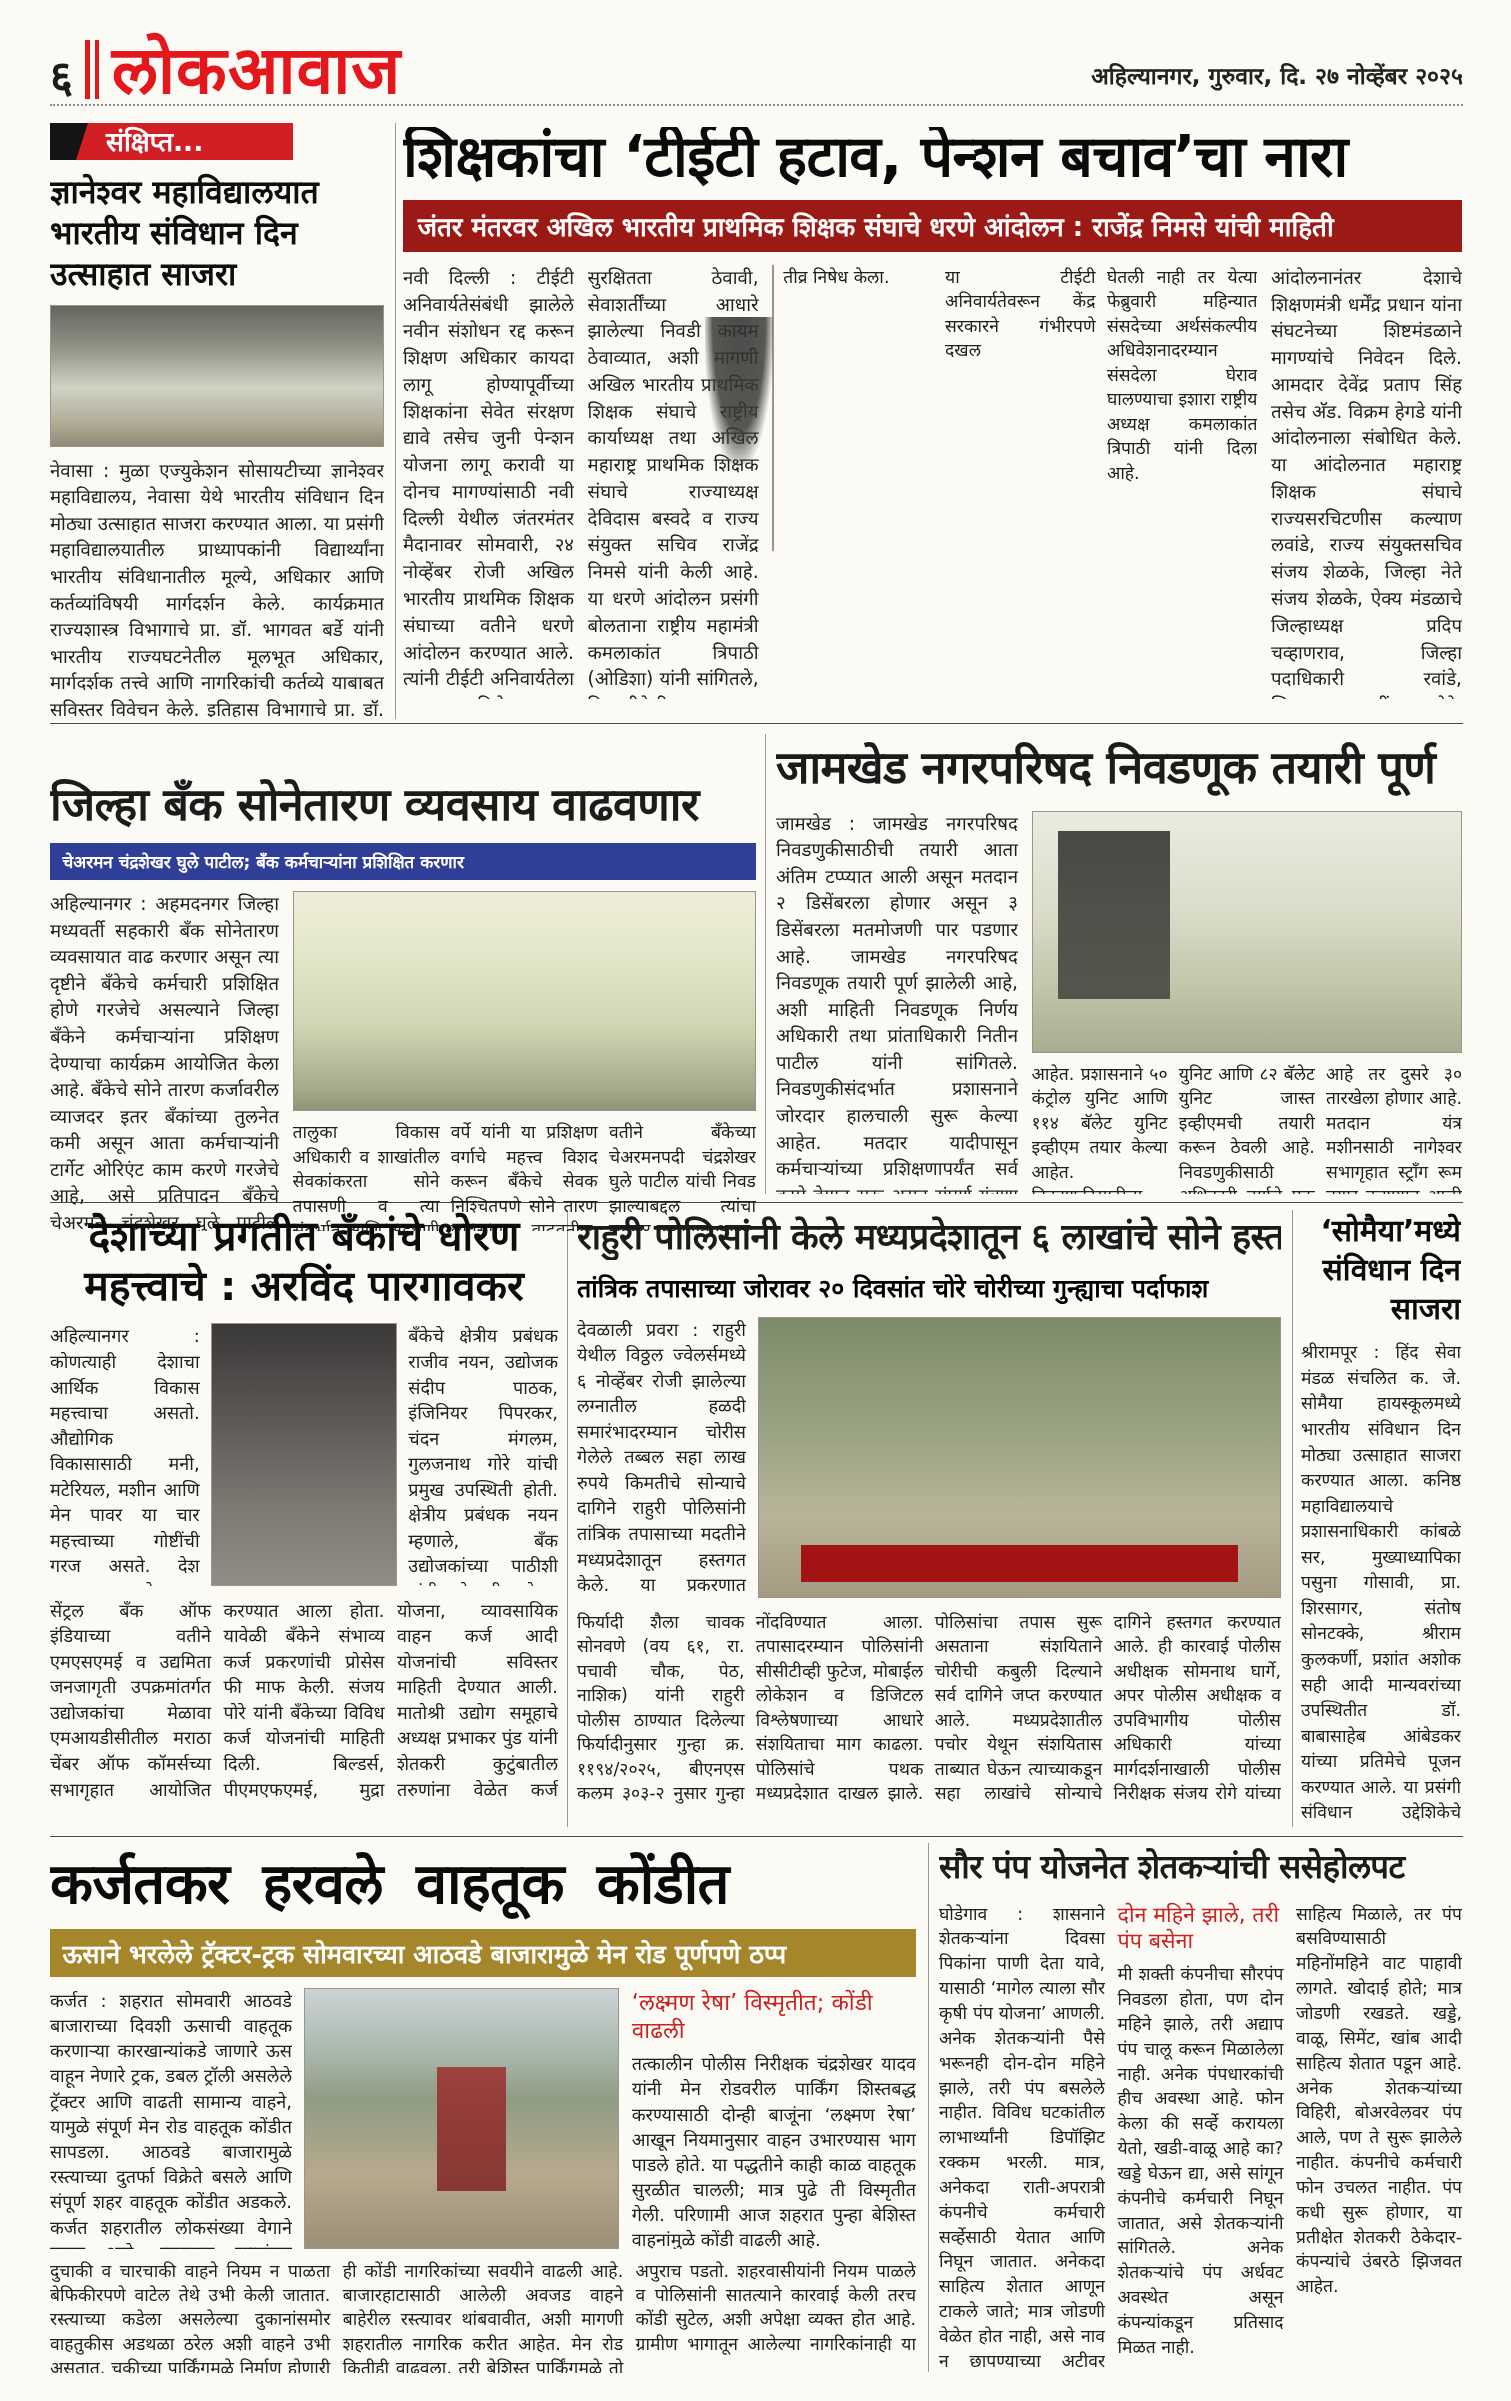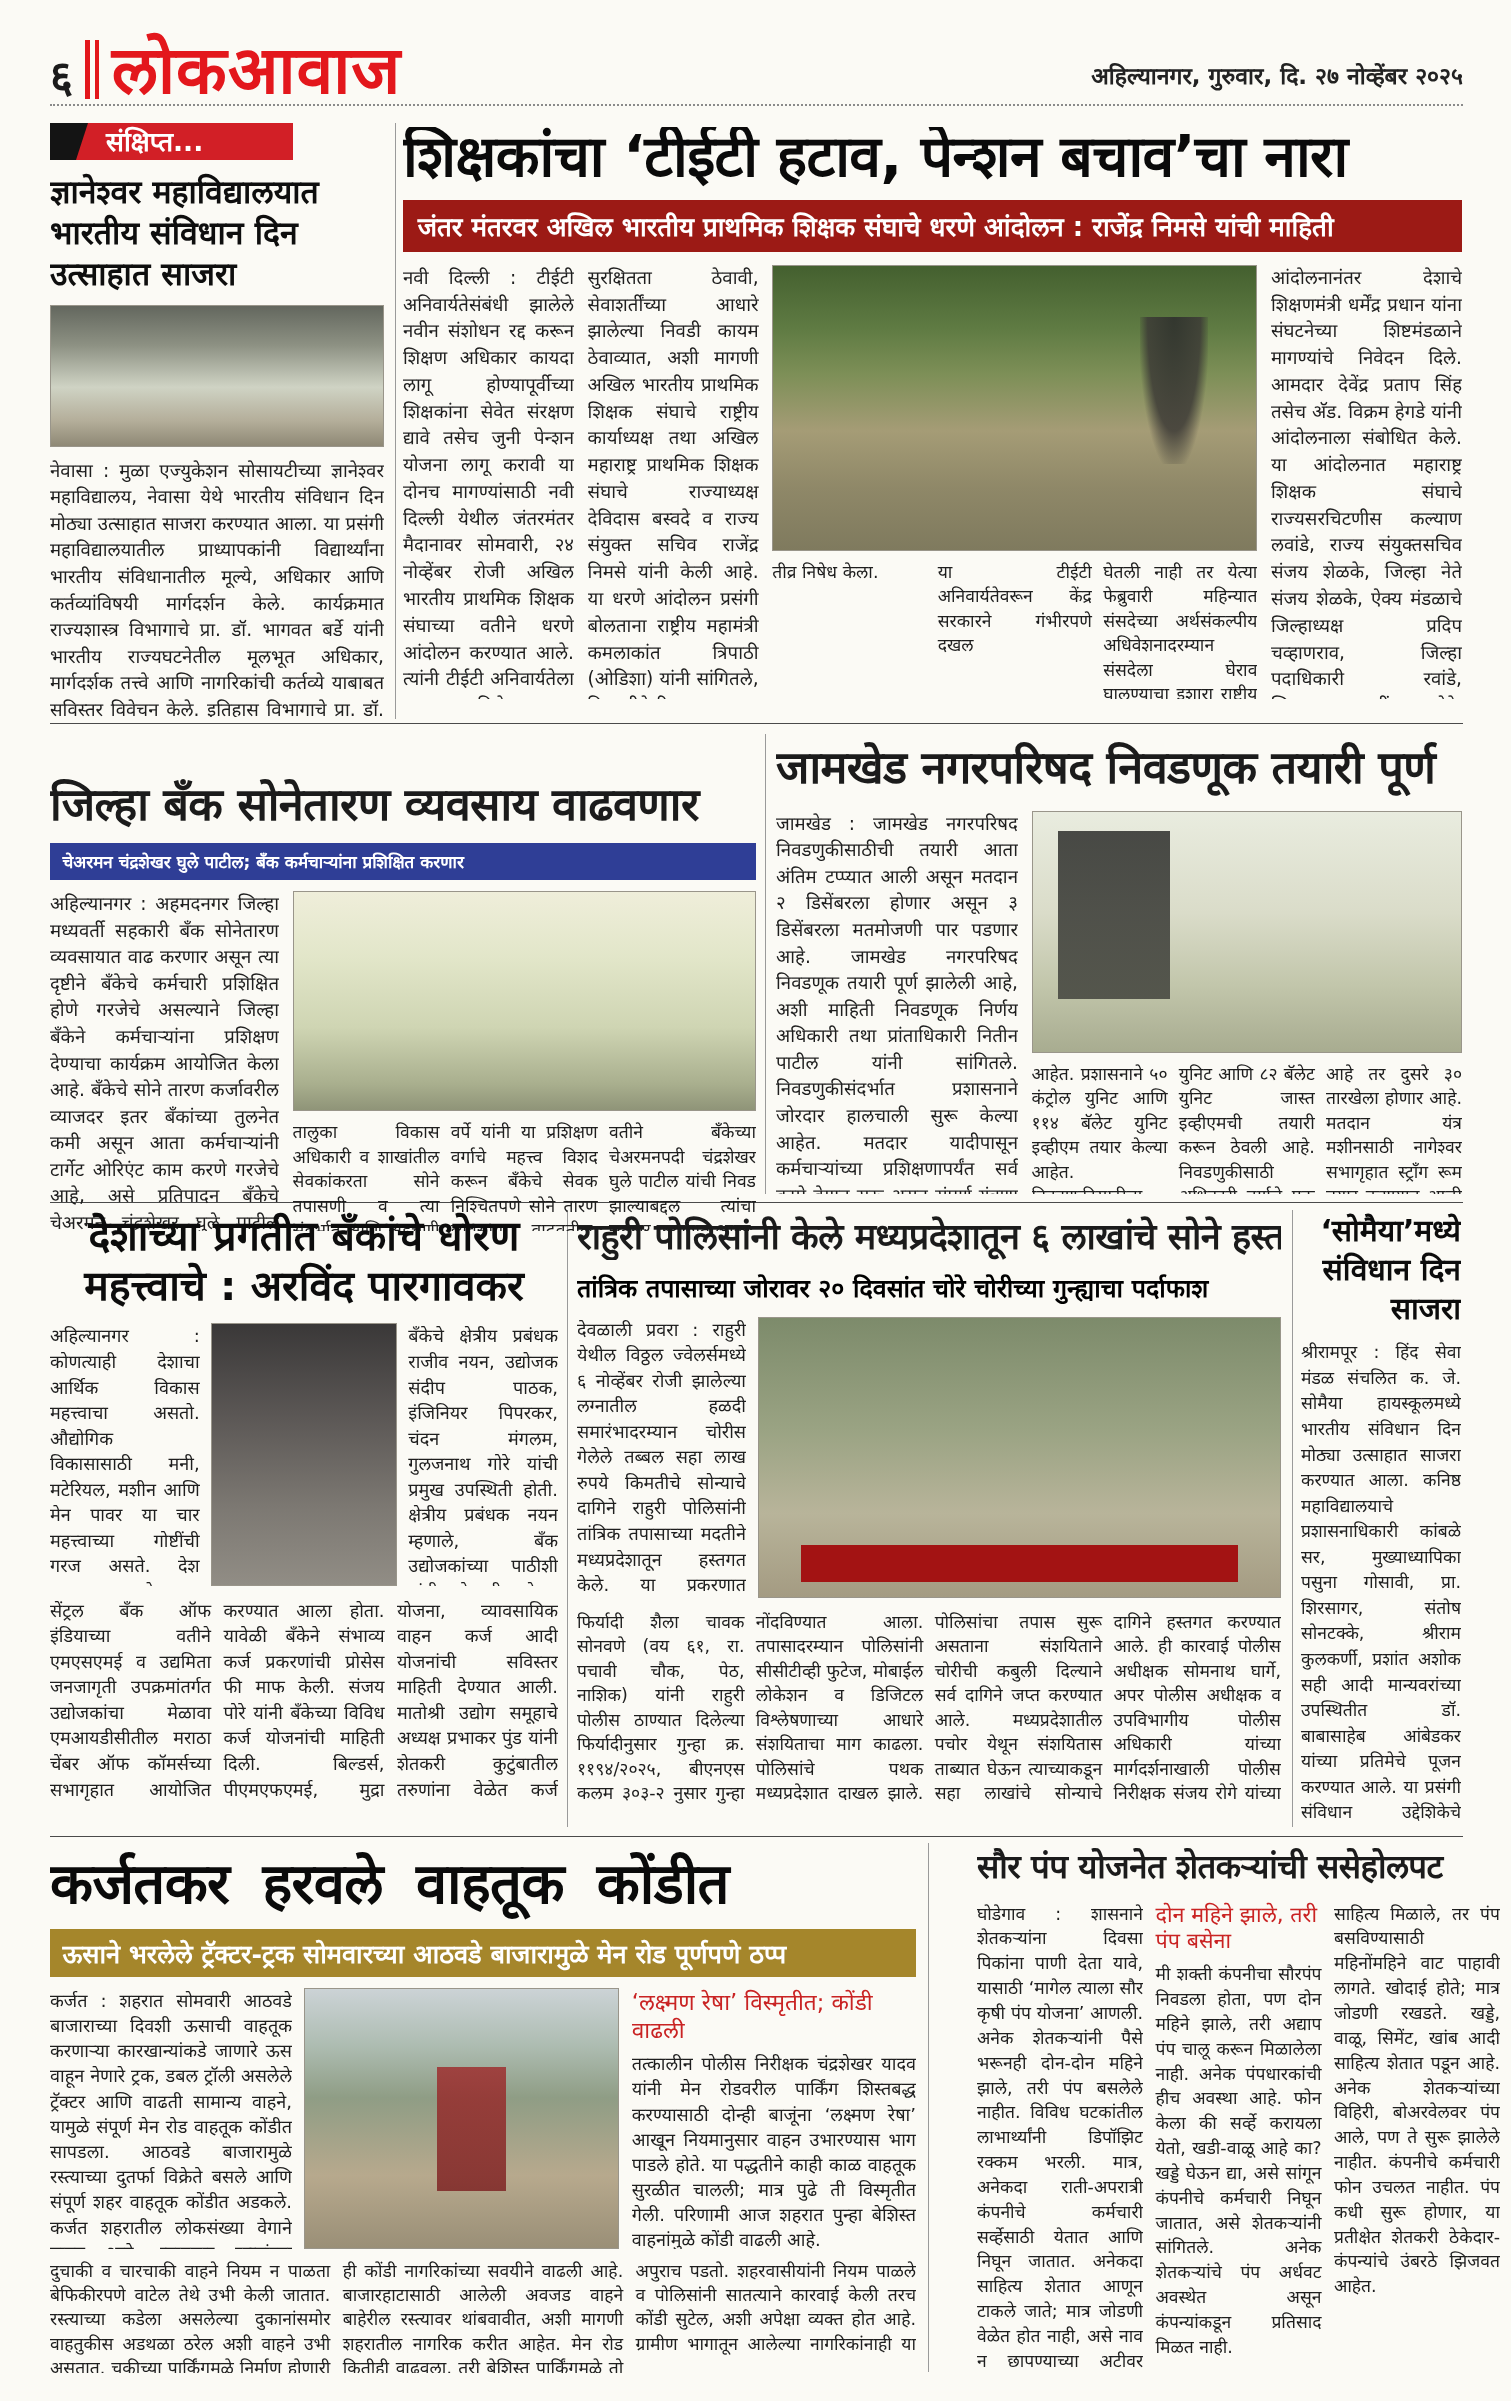--- a/index.html
+++ b/index.html
@@ -45,21 +45,21 @@
   .brief-body {margin-top:10.2px; font-size:18.6px; line-height:1.43; height:291px; overflow:hidden;}
 
   
   .lead {position:absolute; left:403px; top:127px; width:1059px; height:591px; overflow:hidden;}
   .lead-headline {font-size:57px; font-weight:bold; line-height:1.05; letter-spacing:-0.6px;
                   white-space:nowrap; overflow:hidden; color:#0a0a0a;}
   .lead-bar {margin-top:13.6px; background:#9c1a15; color:#fff; font-size:26px; font-weight:bold;
              padding:8px 14.7px; white-space:nowrap; overflow:hidden;}
   .lead-content {display:flex; gap:13.6px; margin-top:12.4px; height:434px;}
   .lead-col {width:171px; font-size:18.6px; line-height:1.44; overflow:hidden;}
-  .lead-mid {flex:1; display:flex; flex-direction:column; gap:9px; min-width:0;}
+  .lead-mid {flex:1; display:flex; flex-direction:row; gap:9px; min-width:0;}
   .lead-photo {height:286px; background:
       linear-gradient(180deg,#44602f 0%,#5f7b43 22%,#7d8f57 38%,#a59c76 58%,#8f8868 78%,#7f7a5e 100%);
       position:relative;}
   .lead-photo::after {content:""; position:absolute; right:10%; top:18%; width:68px; height:147px;
       background:radial-gradient(ellipse at top,#2c2c2c 0%,#3c3a36 55%,transparent 75%); opacity:.85;}
   .lead-right {width:191px; font-size:18.6px; line-height:1.44; overflow:hidden;}
 
   
   .bank {position:absolute; left:50px; top:772px; width:706px; height:459px; overflow:hidden;}
   .bank-headline {font-size:45px; font-weight:bold; letter-spacing:-0.6px; white-space:nowrap; overflow:hidden;}
@@ -121,21 +121,21 @@
       linear-gradient(180deg,#ccd3d6 0%,#adbcb1 22%,#8f9d85 42%,#b7a98d 72%,#9a8f77 100%); position:relative;}
   .karjat-photo::after {content:""; position:absolute; left:42%; top:30%; width:22%; height:48%;
       background:linear-gradient(180deg,#9e2f2f,#7e2424); opacity:.85;}
   .karjat-col3 {flex:1; overflow:hidden;}
   .red-subhead {color:#c92323; font-size:22.6px; font-weight:normal; line-height:1.25; margin-bottom:6.8px;}
   .karjat-col3 .bodytext {font-size:18px; line-height:1.4;}
   .karjat-more {margin-top:10.2px; column-count:3; column-gap:12.4px; font-size:17.5px; line-height:1.38;
                 height:121px; overflow:hidden;}
 
   
-  .solar {position:absolute; left:977px; top:1843px; width:523px; height:530px; overflow:hidden;}
+  .solar {position:absolute; left:939px; top:1843px; width:523px; height:530px; overflow:hidden;}
   .solar-headline {font-size:33px; font-weight:bold; letter-spacing:-0.6px; white-space:nowrap; overflow:hidden;}
   .solar-cols {display:flex; gap:12.4px; margin-top:13.6px; height:468px;}
   .solar-col {flex:1; font-size:17.5px; line-height:1.42; overflow:hidden;}
   .solar-col .red-subhead {font-size:21.5px;}
 </style>
 </head>
 <body>
 
 <div class="page">
 

